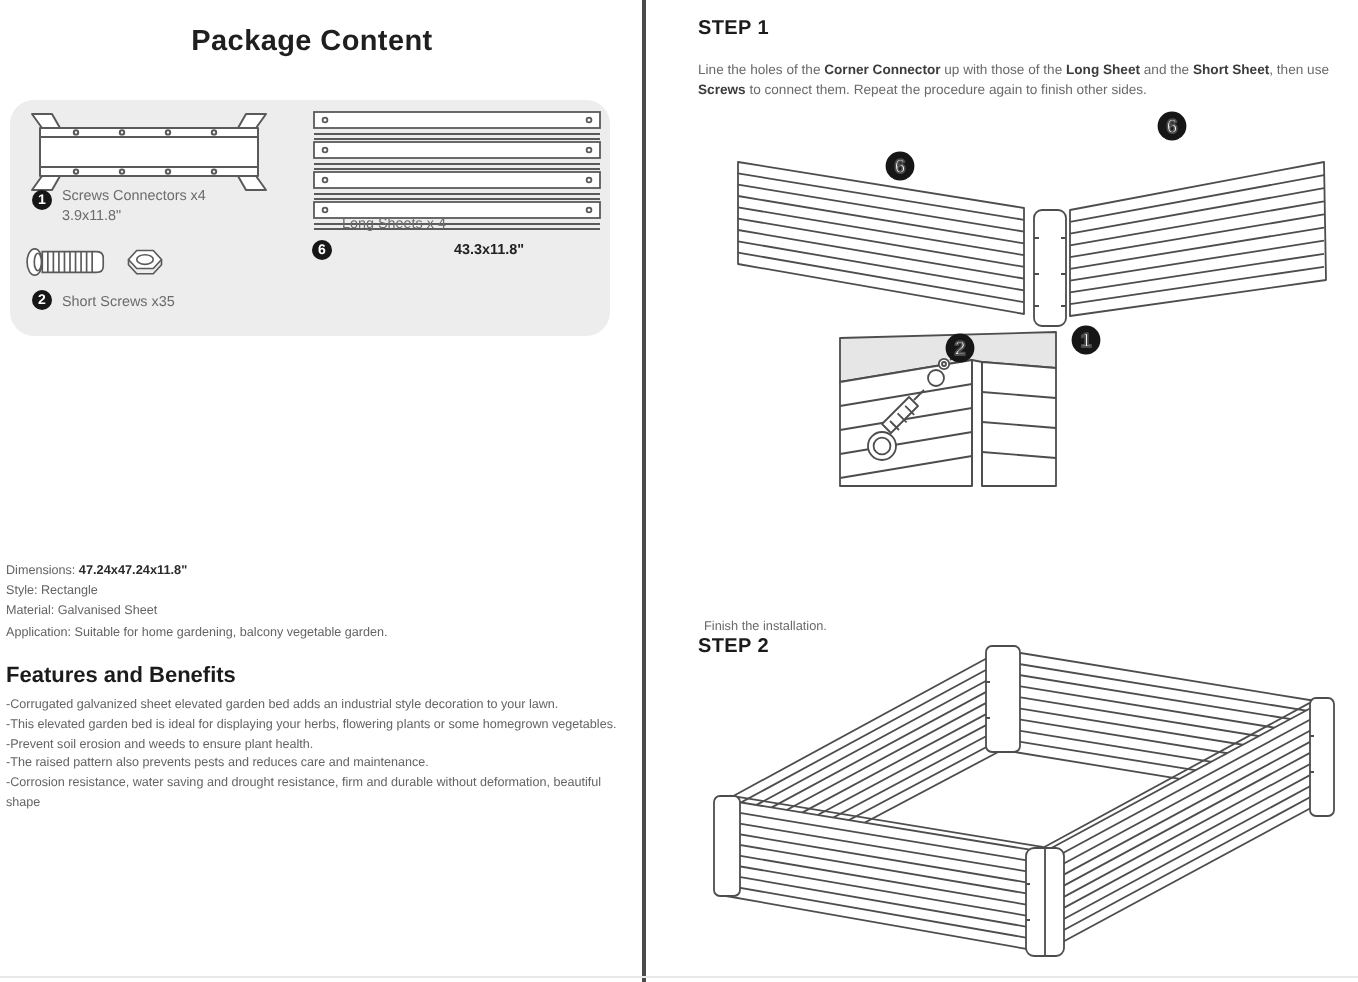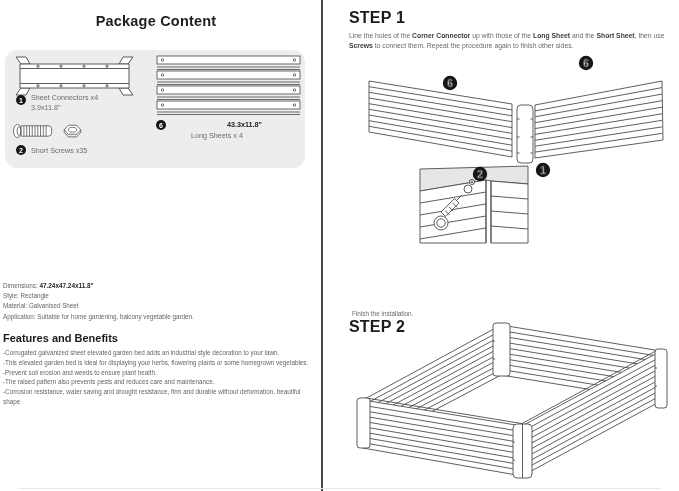--- a/index.html
+++ b/index.html
@@ -1,35 +1,35 @@
 <!DOCTYPE html>
 <html><head>
 <meta charset="utf-8">
 <style>
   html,body{margin:0;padding:0;background:#fff;}
   .canvas{
     position:relative;width:679px;height:491px;background:#ffffff;
     font-family:"Liberation Sans","DejaVu Sans",sans-serif;
-    color:#1b1b1b;overflow:hidden;border-radius:30px;
+    color:#1b1b1b;overflow:hidden;
   }
   .abs{position:absolute;}
   
   .pkg-title{left:0;top:13px;width:312px;text-align:center;font-size:14.5px;font-weight:700;color:#1f1f1f;letter-spacing:.2px;}
   .pkg-box{left:5px;top:50px;width:300px;height:118px;background:#ededed;border-radius:12px;}
   .badge{width:10px;height:10px;border-radius:50%;background:#161616;color:#fff;
          font-size:7px;font-weight:700;display:flex;align-items:center;justify-content:center;line-height:1;}
   .item-label{font-size:7.2px;color:#6b6b6b;line-height:10px;}
   .item-size-bold{font-size:7.2px;font-weight:700;color:#222;}
   .sec-h{font-size:11px;font-weight:700;color:#1b1b1b;}
   .body6{font-size:6.3px;color:#646464;line-height:10.2px;}
   .feat .line{line-height:9.8px;}
   .dim-val{font-weight:700;color:#2a2a2a;font-size:6.4px;}
   
   .divider{left:321px;top:0;width:1.5px;height:491px;background:#4a4a4a;}
-  .step-h{font-size:16px;font-weight:700;color:#1b1b1b;letter-spacing:.2px;}
+  .step-h{font-size:10px;font-weight:700;color:#1b1b1b;letter-spacing:.2px;}
   .instr{left:349px;top:31px;width:316px;font-size:6.8px;color:#6a6a6a;line-height:10px;margin:0;}
   .instr b{color:#3c3c3c;}
   .caption{font-size:6.4px;color:#6a6a6a;}
   .bottom-line{left:0;top:488px;width:679px;height:1px;background:#e8e8e8;}
   svg{display:block;}
   .diagram-label-text{font-size:10px;font-weight:700;fill:#ffffff;font-family:"Liberation Sans","DejaVu Sans",sans-serif;}
 </style>
 </head>
 <body>
 
@@ -78,21 +78,21 @@
         <line x1="1" y1="44.5" x2="144" y2="44.5"></line>
       <rect x="1" y="46" width="143" height="8"></rect>
         <circle cx="6.5" cy="50" r="1.2"></circle>
         <circle cx="138.5" cy="50" r="1.2"></circle>
       <line x1="1" y1="57" x2="144" y2="57"></line>
         <line x1="1" y1="59.5" x2="144" y2="59.5"></line>
     </g>
   </svg>
 
   <div class="abs badge" style="left:16px;top:95px;">1</div>
-  <div class="abs item-label" style="left:31px;top:93px;">Sheet Connectors x4</div>
+  <div class="abs item-label" style="left:31px;top:93px;">Screws Connectors x4</div>
   <div class="abs item-label" style="left:31px;top:103px;">3.9x11.8"</div>
 
   <svg class="abs" style="left:12px;top:122px;" width="46" height="18" viewBox="0 0 66 26">
     <g stroke="#5a5a5a" stroke-width="1.2" fill="#ffffff">
       <ellipse cx="7.5" cy="13" rx="5.5" ry="9.5"></ellipse>
       <ellipse cx="9.8" cy="13" rx="2.6" ry="6.3"></ellipse>
       <path d="M13,5.5 H52 Q57,5.5 57,10 V16 Q57,20.5 52,20.5 H13 Z"></path>
       <path d="M17,5.5 V20.5 M21,5.5 V20.5 M25,5.5 V20.5 M29,5.5 V20.5 M33,5.5 V20.5 M37,5.5 V20.5 M41,5.5 V20.5 M45,5.5 V20.5 M49,5.5 V20.5" fill="none"></path>
     </g>
   </svg>
@@ -102,21 +102,21 @@
       <polygon points="3,9 8.5,3 19.5,3 25,9 19.5,15 8.5,15"></polygon>
       <path d="M3,9 V12.5 L8.5,18.5 H19.5 L25,12.5 V9" fill="none"></path>
       <ellipse cx="14" cy="9" rx="5.5" ry="3.2" fill="none"></ellipse>
     </g>
   </svg>
 
   <div class="abs badge" style="left:16px;top:145px;">2</div>
   <div class="abs item-label" style="left:31px;top:146px;text-align:center;">Short Screws x35</div>
 
   <div class="abs badge" style="left:156px;top:120px;">6</div>
-  <div class="abs item-label" style="left:171px;top:131px;margin-left:20px;">Long Sheets x 4</div>
+  <div class="abs item-label" style="left:171px;top:107px;">Long Sheets x 4</div>
   <div class="abs item-size-bold" style="left:227px;top:120px;">43.3x11.8"</div>
 
   <div class="abs body6" style="left:3px;top:281px;width:310px;">
     <div class="line"><span>Dimensions: </span><span class="dim-val">47.24x47.24x11.8"</span></div>
     <div class="line">Style: Rectangle</div>
     <div class="line">Material: Galvanised Sheet</div>
     <div class="line">Application: Suitable for home gardening, balcony vegetable garden.</div>
   </div>
 
   <div class="abs sec-h" style="left:3px;top:332px;">Features and Benefits</div>

